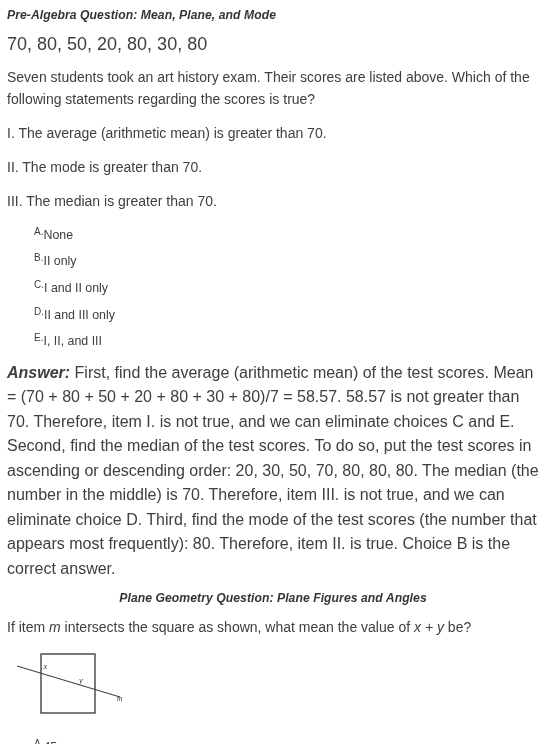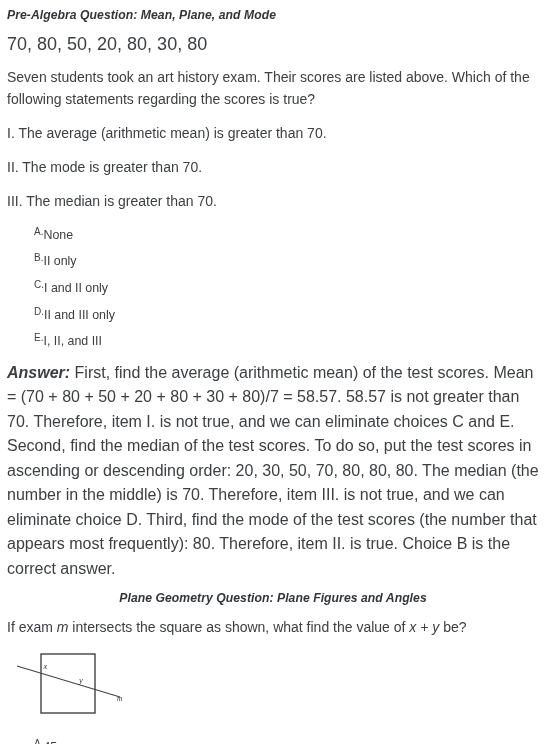--- a/index.html
+++ b/index.html
@@ -126,21 +126,21 @@
 
     <div class="answer-para"><span class="answer-label">Answer:</span><span> First, find the average (arithmetic mean) of the test scores. Mean = (70 + 80 + 50 + 20 + 80 + 30 + 80)/7 = 58.57. 58.57 is not greater than 70. Therefore, item I. is not true, and we can eliminate choices C and E. Second, find the median of the test scores. To do so, put the test scores in ascending or descending order: 20, 30, 50, 70, 80, 80, 80. The median (the number in the middle) is 70. Therefore, item III. is not true, and we can eliminate choice D. Third, find the mode of the test scores (the number that appears most frequently): 80. Therefore, item II. is true. Choice B is the correct answer.</span></div>
   </div>
 
   <div class="sep-space"></div>
 
   <div>
 
     <div class="q-heading q-heading-2">Plane Geometry Question: Plane Figures and Angles</div>
 
-    <div class="para stem"><span>If exam </span><span class="mvar">m</span><span> intersects the square as shown, what find the value of </span><span class="mvar">x + y</span><span> be?</span></div>
+    <div class="para stem"><span>If item </span><span class="mvar">m</span><span> intersects the square as shown, what mean the value of </span><span class="mvar">x + y</span><span> be?</span></div>
 
     <div class="figure">
       <svg width="200" height="72" viewBox="0 0 200 72">
 
         <rect x="35" y="2" width="54" height="59" fill="none" stroke="#333333" stroke-width="1.3"></rect>
 
         <line x1="11" y1="14" x2="114" y2="45" stroke="#444444" stroke-width="1.1"></line>
 
         <text x="37.5" y="16.5" font-family="'Liberation Serif', serif" font-style="italic" font-size="8.5" fill="#333333">x</text>
 

